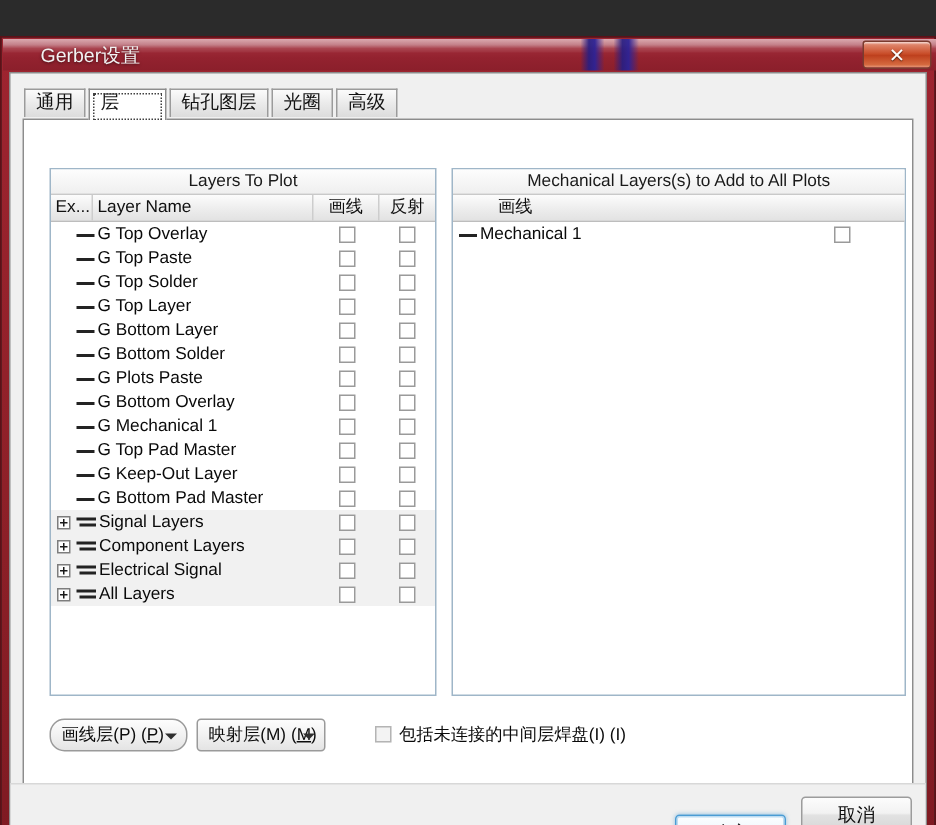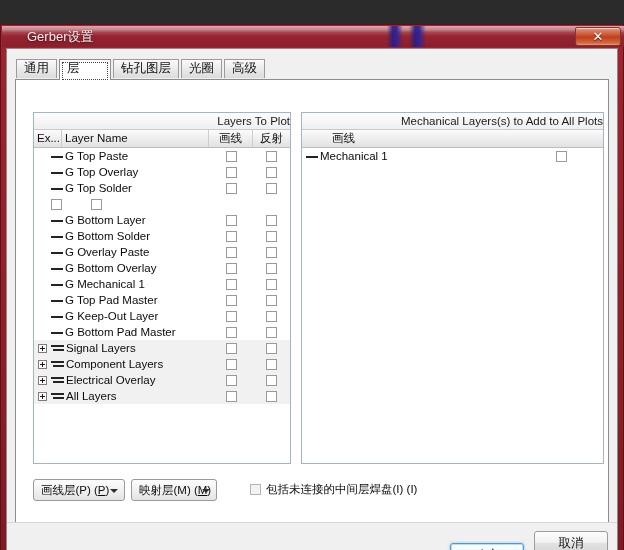--- a/index.html
+++ b/index.html
@@ -143,21 +143,21 @@
   }
   #panel-left  { left: 17px; top: 32px; width: 258px; height: 352px; }
   #panel-right { left: 285px; top: 32px; width: 303px; height: 352px; }
 
   .panel-title {
     height: 17px;
     background: linear-gradient(to bottom, #fdfdfd 0%, #efefef 100%);
     border-bottom: 1px solid #c9c9c9;
     font-size: 11.5px;
     color: #1a1a1a;
-    text-align: right;
+    text-align: center;
     line-height: 16px;
     white-space: nowrap;
     overflow: hidden;
   }
 
   .col-header {
     height: 18px;
     display: flex;
     background: linear-gradient(to bottom, #fcfcfc 0%, #ededed 55%, #e2e2e2 100%);
     border-bottom: 1px solid #bdbdbd;
@@ -266,21 +266,21 @@
     border-radius: 3px;
     background: linear-gradient(to bottom, #fdfdfd 0%, #f2f2f2 48%, #e4e4e4 100%);
     font-size: 11.5px;
     color: #0c0c0c;
     line-height: 20px;
     padding-left: 7px;
     padding-right: 20px;
     white-space: nowrap;
     cursor: pointer;
   }
-  #combo-plot-layers { left: 17px; top: 399px; width: 92px; }
+  #combo-plot-layers { left: 17px; top: 399px; width: 92px; border-radius: 10px; }
   #combo-mirror      { left: 115px; top: 399px; width: 86px; }
   .combo-arrow {
     position: absolute;
     right: 6px; top: 9px;
     width: 0; height: 0;
     border-left: 4px solid transparent;
     border-right: 4px solid transparent;
     border-top: 4px solid #2e2e2e;
   }
   .u { text-decoration: underline; }
@@ -365,56 +365,61 @@
           <div class="ch" style="width:28px">Ex...</div>
           <div class="ch" style="width:147px">Layer Name</div>
           <div class="ch ch-center" style="width:44px">画线</div>
           <div class="ch ch-center" style="width:37px">反射</div>
         </div>
         <div class="rows" id="left-rows">
             <div class="row">
               <div class="cell-name" style="width: 175px; padding-left: 4px;">
                 <span class="expander-spacer"></span>
                 <span class="icon-line"></span>
+                <span>G Top Overlay</span>
+              </div>
+              <div class="cell-chk" style="width: 44px;">
+                <span class="cb"></span>
+              </div>
+              <div class="cell-chk" style="width: 37px;">
+                <span class="cb"></span>
+              </div>
+            </div>
+            <div class="row">
+              <div class="cell-name" style="width: 175px; padding-left: 4px;">
+                <span class="expander-spacer"></span>
+                <span class="icon-line"></span>
                 <span>G Top Paste</span>
               </div>
               <div class="cell-chk" style="width: 44px;">
                 <span class="cb"></span>
               </div>
               <div class="cell-chk" style="width: 37px;">
                 <span class="cb"></span>
               </div>
             </div>
             <div class="row">
               <div class="cell-name" style="width: 175px; padding-left: 4px;">
                 <span class="expander-spacer"></span>
                 <span class="icon-line"></span>
-                <span>G Top Overlay</span>
-              </div>
-              <div class="cell-chk" style="width: 44px;">
-                <span class="cb"></span>
-              </div>
-              <div class="cell-chk" style="width: 37px;">
-                <span class="cb"></span>
-              </div>
-            </div>
-            <div class="row">
-              <div class="cell-name" style="width: 175px; padding-left: 4px;">
-                <span class="expander-spacer"></span>
-                <span class="icon-line"></span>
                 <span>G Top Solder</span>
               </div>
               <div class="cell-chk" style="width: 44px;">
                 <span class="cb"></span>
               </div>
               <div class="cell-chk" style="width: 37px;">
                 <span class="cb"></span>
               </div>
             </div>
             <div class="row">
+              <div class="cell-name" style="width: 175px; padding-left: 4px;">
+                <span class="expander-spacer"></span>
+                <span class="icon-line"></span>
+                <span>G Top Layer</span>
+              </div>
               <div class="cell-chk" style="width: 44px;">
                 <span class="cb"></span>
               </div>
               <div class="cell-chk" style="width: 37px;">
                 <span class="cb"></span>
               </div>
             </div>
             <div class="row">
               <div class="cell-name" style="width: 175px; padding-left: 4px;">
                 <span class="expander-spacer"></span>
@@ -438,21 +443,21 @@
                 <span class="cb"></span>
               </div>
               <div class="cell-chk" style="width: 37px;">
                 <span class="cb"></span>
               </div>
             </div>
             <div class="row">
               <div class="cell-name" style="width: 175px; padding-left: 4px;">
                 <span class="expander-spacer"></span>
                 <span class="icon-line"></span>
-                <span>G Overlay Paste</span>
+                <span>G Plots Paste</span>
               </div>
               <div class="cell-chk" style="width: 44px;">
                 <span class="cb"></span>
               </div>
               <div class="cell-chk" style="width: 37px;">
                 <span class="cb"></span>
               </div>
             </div>
             <div class="row">
               <div class="cell-name" style="width: 175px; padding-left: 4px;">
@@ -542,21 +547,21 @@
                 <span class="cb"></span>
               </div>
               <div class="cell-chk" style="width: 37px;">
                 <span class="cb"></span>
               </div>
             </div>
             <div class="row group">
               <div class="cell-name" style="width: 175px; padding-left: 4px;">
                 <span class="expander"></span>
                 <span class="icon-lines2"></span>
-                <span>Electrical Overlay</span>
+                <span>Electrical Signal</span>
               </div>
               <div class="cell-chk" style="width: 44px;">
                 <span class="cb"></span>
               </div>
               <div class="cell-chk" style="width: 37px;">
                 <span class="cb"></span>
               </div>
             </div>
             <div class="row group">
               <div class="cell-name" style="width: 175px; padding-left: 4px;">

